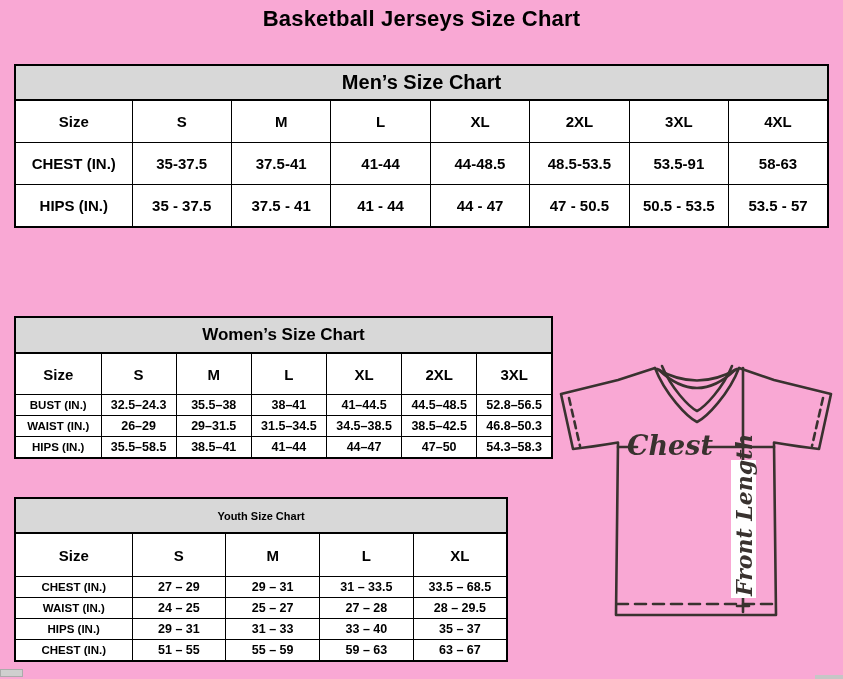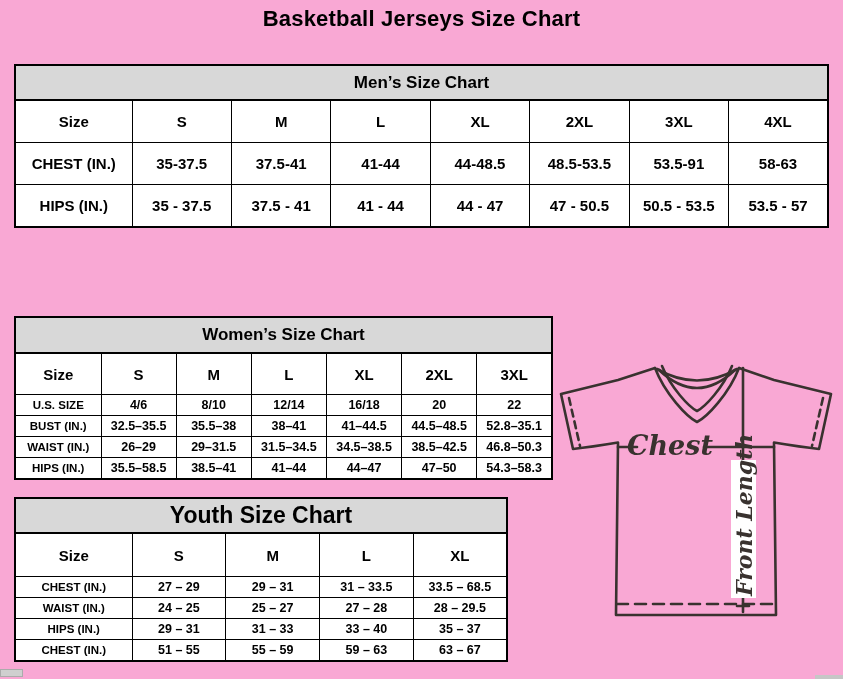--- a/index.html
+++ b/index.html
@@ -42,34 +42,34 @@
     padding: 0 2px;
     overflow: hidden;
     white-space: nowrap;
   }
   table.sizechart th.cap {
     background: #d8d8d8;
     border-bottom: 2px solid #000000;
   }
   
   #men-table { left: 14px; top: 64px; width: 815px; }
-  #men-table th.cap { height: 33px; font-size: 17px; }
+  #men-table th.cap { height: 33px; font-size: 20px; }
   #men-table thead tr.colrow th { height: 41px; font-size: 15px; }
   #men-table tbody tr { height: 42px; }
   #men-table tbody th, #men-table tbody td { font-size: 15px; }
   
   #women-table { left: 14px; top: 316px; width: 539px; }
   #women-table th.cap { height: 34px; font-size: 17px; }
   #women-table thead tr.colrow th { height: 40px; font-size: 15px; }
   #women-table tbody tr { height: 21px; }
   #women-table tbody th { font-size: 11.5px; }
   #women-table tbody td { font-size: 12.5px; }
   
   #youth-table { left: 14px; top: 497px; width: 494px; }
-  #youth-table th.cap { height: 33px; font-size: 23px; }
+  #youth-table th.cap { height: 33px; font-size: 11px; }
   #youth-table thead tr.colrow th { height: 42px; font-size: 15px; }
   #youth-table tbody tr { height: 21px; }
   #youth-table tbody th { font-size: 11.5px; }
   #youth-table tbody td { font-size: 12.5px; }
 
   #jersey-diagram {
     position: absolute;
     left: 556px;
     top: 362px;
   }
@@ -163,36 +163,27 @@
           <th>S</th>
           <th>M</th>
           <th>L</th>
           <th>XL</th>
           <th>2XL</th>
           <th>3XL</th>
         </tr>
       </thead>
     <tbody>
         <tr>
-          <th>U.S. SIZE</th>
-          <td>4/6</td>
-          <td>8/10</td>
-          <td>12/14</td>
-          <td>16/18</td>
-          <td>20</td>
-          <td>22</td>
-        </tr>
-        <tr>
           <th>BUST (IN.)</th>
-          <td>32.5–35.5</td>
+          <td>32.5–24.3</td>
           <td>35.5–38</td>
           <td>38–41</td>
           <td>41–44.5</td>
           <td>44.5–48.5</td>
-          <td>52.8–35.1</td>
+          <td>52.8–56.5</td>
         </tr>
         <tr>
           <th>WAIST (IN.)</th>
           <td>26–29</td>
           <td>29–31.5</td>
           <td>31.5–34.5</td>
           <td>34.5–38.5</td>
           <td>38.5–42.5</td>
           <td>46.8–50.3</td>
         </tr>

